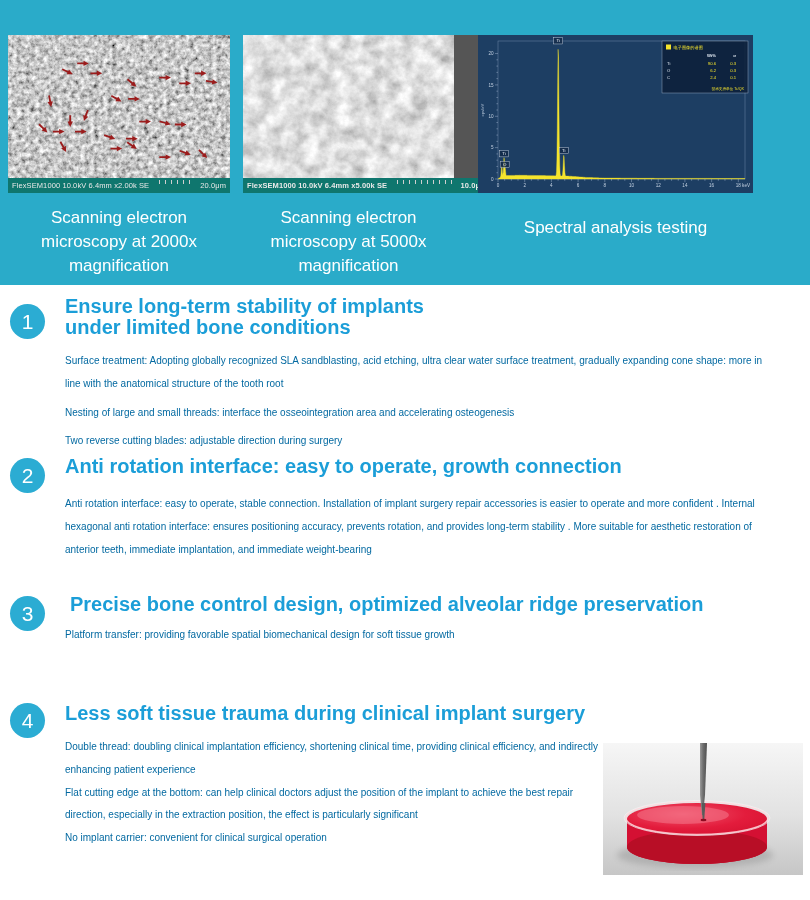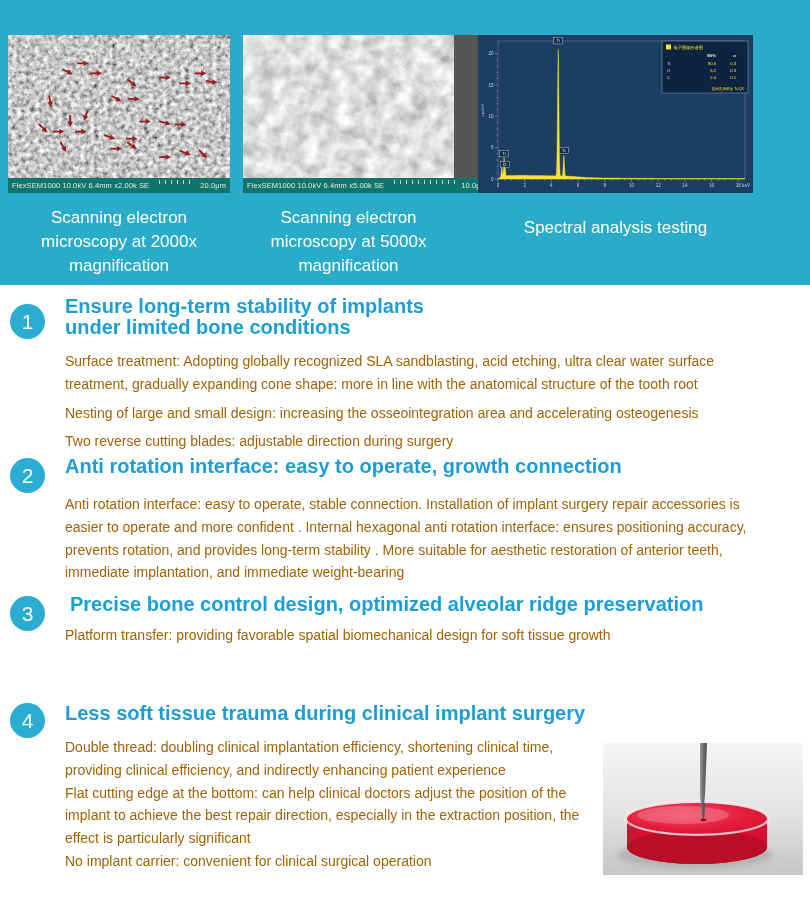--- a/index.html
+++ b/index.html
@@ -3,21 +3,21 @@
 <meta charset="utf-8">
 <style>
   * { margin:0; padding:0; box-sizing:border-box; }
   body { background:#ffffff; font-family:"Liberation Sans", sans-serif; }
   .page { position:relative; width:810px; height:900px; background:#ffffff; overflow:hidden; }
 
   
   .hero { position:absolute; left:0; top:0; width:810px; height:285px; background:#2aabc9; }
   .hero-fig { position:absolute; top:35px; height:158px; background:#555; overflow:hidden; }
   .fig-sem1 { left:8px;  width:222px; }
-  .fig-sem2 { left:243px; width:248px; }
+  .fig-sem2 { left:243px; width:248px;font-weight:bold; }
   .fig-spec { left:478px; width:275px; background:#1d3e63; }
   .hero-fig svg { display:block; }
   .sem-bar { position:absolute; left:0; bottom:0; width:100%; height:15px;
              background:#0f766e; color:#e8e8e8; display:flex; align-items:center;
              padding:0 4px; font-size:7.5px; letter-spacing:0.1px; }
   .sem-bar .info { flex:0 0 auto; }
   .sem-bar .ruler { flex:1 1 auto; height:4px; margin:0 6px 0 10px; align-self:flex-start; margin-top:2px;
              background:repeating-linear-gradient(90deg,#cfcfcf 0 1px,transparent 1px 6px); }
   .sem-bar .scale { flex:0 0 auto; }
   .caption { position:absolute; color:#ffffff; font-size:17px; line-height:24px;
@@ -26,21 +26,21 @@
   .cap2 { left:243px; top:206px; width:211px; }
   .cap3 { left:478px; top:216px; width:275px; }
 
   
   .feature { position:absolute; left:0; width:810px; display:flex; }
   .badge-col { flex:0 0 65px; padding-left:10px; }
   .badge { width:35px; height:35px; border-radius:50%; background:#2bacd3; color:#ffffff;
            font-size:21px; display:flex; align-items:center; justify-content:center; }
   .sec-body { flex:1 1 auto; }
   .sec-heading { color:#1b9ed8; font-size:20px; font-weight:bold; line-height:21px; }
-  .sec-text p { color:#a16207; font-size:14px; line-height:22.8px; }
+  .sec-text p { color:#0369a1; font-size:10px; line-height:22.8px; }
   .s1 { top:296px; } .s1 .badge { margin-top:8px; } .s1 .sec-heading { max-width:400px; }
   .s1 .sec-text { margin-top:12px; max-width:715px; }
   .s1 .sec-text p + p { margin-top:6px; }
   .s2 { top:456px; } .s2 .badge { margin-top:2px; }
   .s2 .sec-text { margin-top:16px; max-width:700px; }
   .s3 { top:594px; } .s3 .badge { margin-top:2px; } .s3 .sec-heading { padding-left:5px; }
   .s3 .sec-text { margin-top:9px; max-width:715px; }
   .s4 { top:703px; } .s4 .badge { margin-top:0px; }
   .s4 .sec-text { margin-top:12px; max-width:540px; }
 
@@ -245,21 +245,21 @@
   </section>
 
   <section class="feature s1">
     <div class="badge-col">
         <div class="badge">1</div>
       </div>
     <div class="sec-body">
       <h2 class="sec-heading">Ensure long-term stability of implants under limited bone conditions</h2>
       <div class="sec-text">
         <p>Surface treatment: Adopting globally recognized SLA sandblasting, acid etching, ultra clear water surface treatment, gradually expanding cone shape: more in line with the anatomical structure of the tooth root</p>
-        <p>Nesting of large and small design: increasing the osseointegration area and accelerating osteogenesis</p>
+        <p>Nesting of large and small threads: interface the osseointegration area and accelerating osteogenesis</p>
         <p>Two reverse cutting blades: adjustable direction during surgery</p>
       </div>
     </div>
   </section>
 
   <section class="feature s2">
     <div class="badge-col">
         <div class="badge">2</div>
       </div>
     <div class="sec-body">

